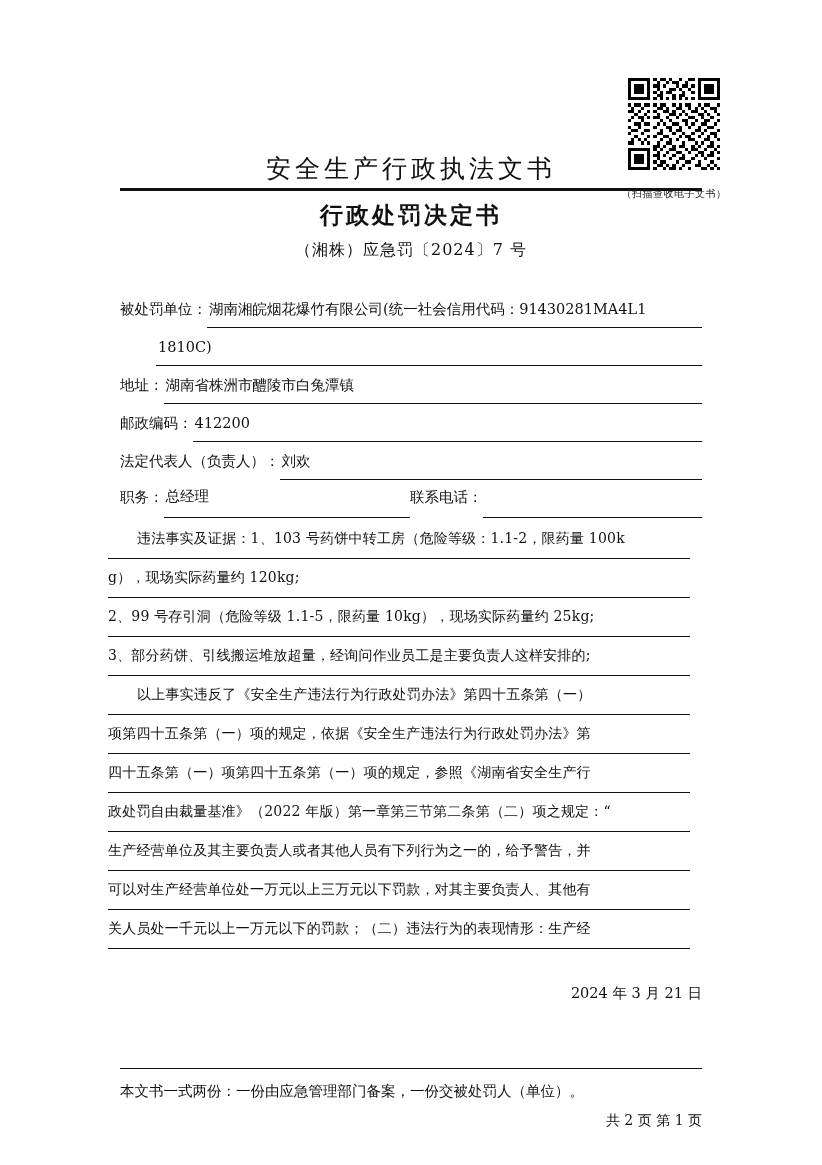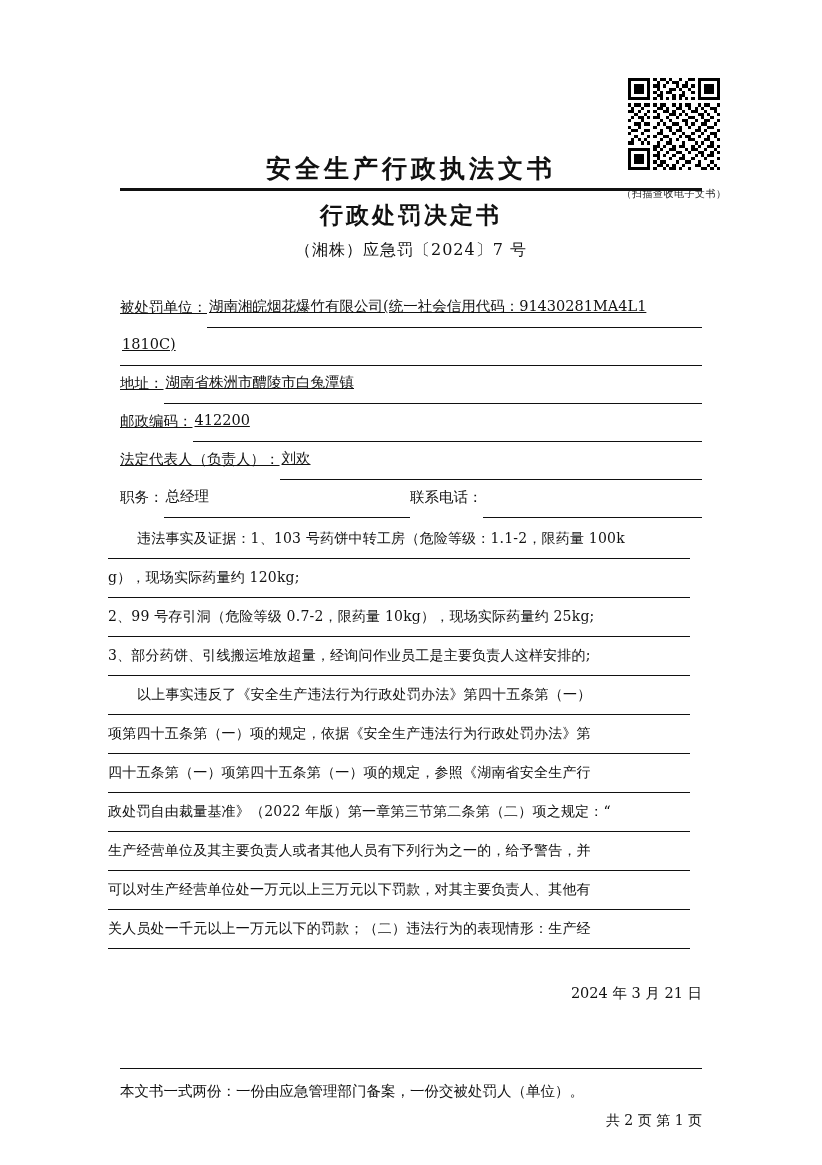--- a/index.html
+++ b/index.html
@@ -49,21 +49,21 @@
   }
 
   
   .doc-title {
     position: absolute;
     top: 152px;
     left: 0;
     width: 100%;
     text-align: center;
     font-size: 25px;
-    font-weight: bold;
+    font-weight: normal;
     letter-spacing: 4px;
     font-family: "DejaVu Serif", "Liberation Serif", serif;
   }
   .rule-double {
     position: absolute;
     top: 188px;
     left: 120px;
     width: 582px;
     border-top: 2px solid #111;
     border-bottom: 1px solid #111;
@@ -95,39 +95,38 @@
     position: absolute;
     top: 290px;
     left: 120px;
     width: 582px;
     font-size: 14.5px;
     line-height: 38px;
   }
   .field-row {
     position: relative;
     display: flex;
-    align-items: flex-end;
     height: 38px;
     white-space: nowrap;
-    text-decoration: underline;
   }
   .field-label {
     flex: 0 0 auto;
     padding-bottom: 2px;
   }
   .field-value {
     flex: 1 1 auto;
     border-bottom: 1px solid #111;
     padding: 0 2px 2px 2px;
     min-height: 24px;
     overflow: hidden;
     text-overflow: clip;
   }
   .field-value.cont {
     border-bottom: 1px solid #111;
+    margin-left: 36px;
   }
   .row-split {
     display: flex;
     align-items: flex-end;
     height: 38px;
   }
   .half-left {
     flex: 0 0 290px;
     display: flex;
     align-items: flex-end;
@@ -468,21 +467,21 @@
       <div class="half-right">
         <span class="field-label">联系电话：</span>
         <span class="field-value"></span>
       </div>
     </div>
   </div>
 
   <div class="body-block">
     <div class="uline indent">违法事实及证据：1、103 号药饼中转工房（危险等级：1.1-2，限药量 100k</div>
     <div class="uline">g），现场实际药量约 120kg;</div>
-    <div class="uline">2、99 号存引洞（危险等级 0.7-2，限药量 10kg），现场实际药量约 25kg;</div>
+    <div class="uline">2、99 号存引洞（危险等级 1.1-5，限药量 10kg），现场实际药量约 25kg;</div>
     <div class="uline">3、部分药饼、引线搬运堆放超量，经询问作业员工是主要负责人这样安排的;</div>
     <div class="uline indent">以上事实违反了《安全生产违法行为行政处罚办法》第四十五条第（一）</div>
     <div class="uline">项第四十五条第（一）项的规定，依据《安全生产违法行为行政处罚办法》第</div>
     <div class="uline">四十五条第（一）项第四十五条第（一）项的规定，参照《湖南省安全生产行</div>
     <div class="uline">政处罚自由裁量基准》（2022 年版）第一章第三节第二条第（二）项之规定：“</div>
     <div class="uline">生产经营单位及其主要负责人或者其他人员有下列行为之一的，给予警告，并</div>
     <div class="uline">可以对生产经营单位处一万元以上三万元以下罚款，对其主要负责人、其他有</div>
     <div class="uline">关人员处一千元以上一万元以下的罚款；（二）违法行为的表现情形：生产经</div>
   </div>
 

